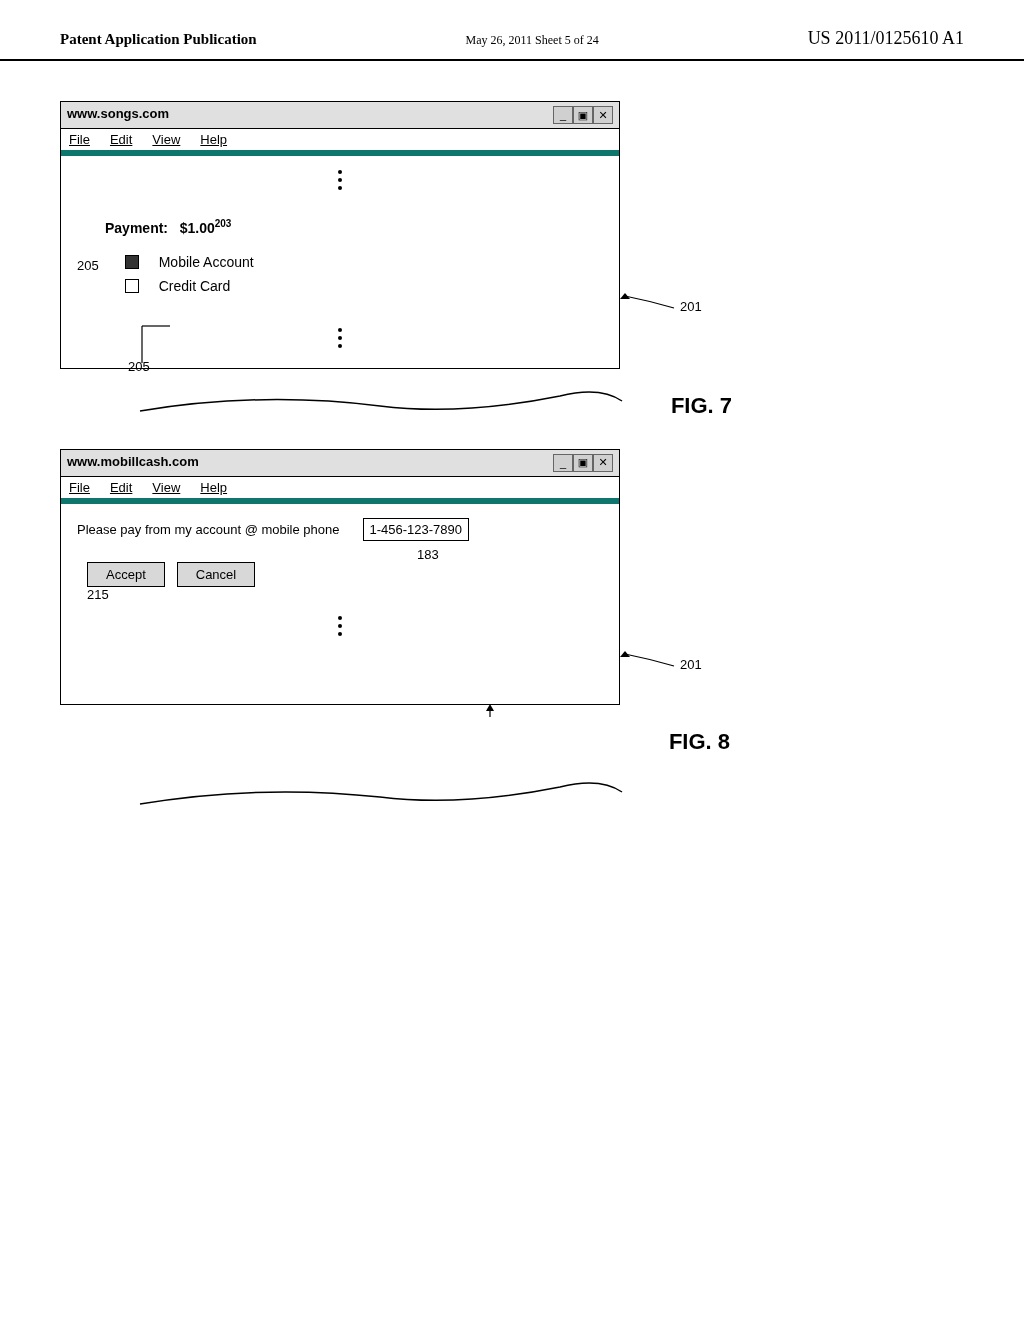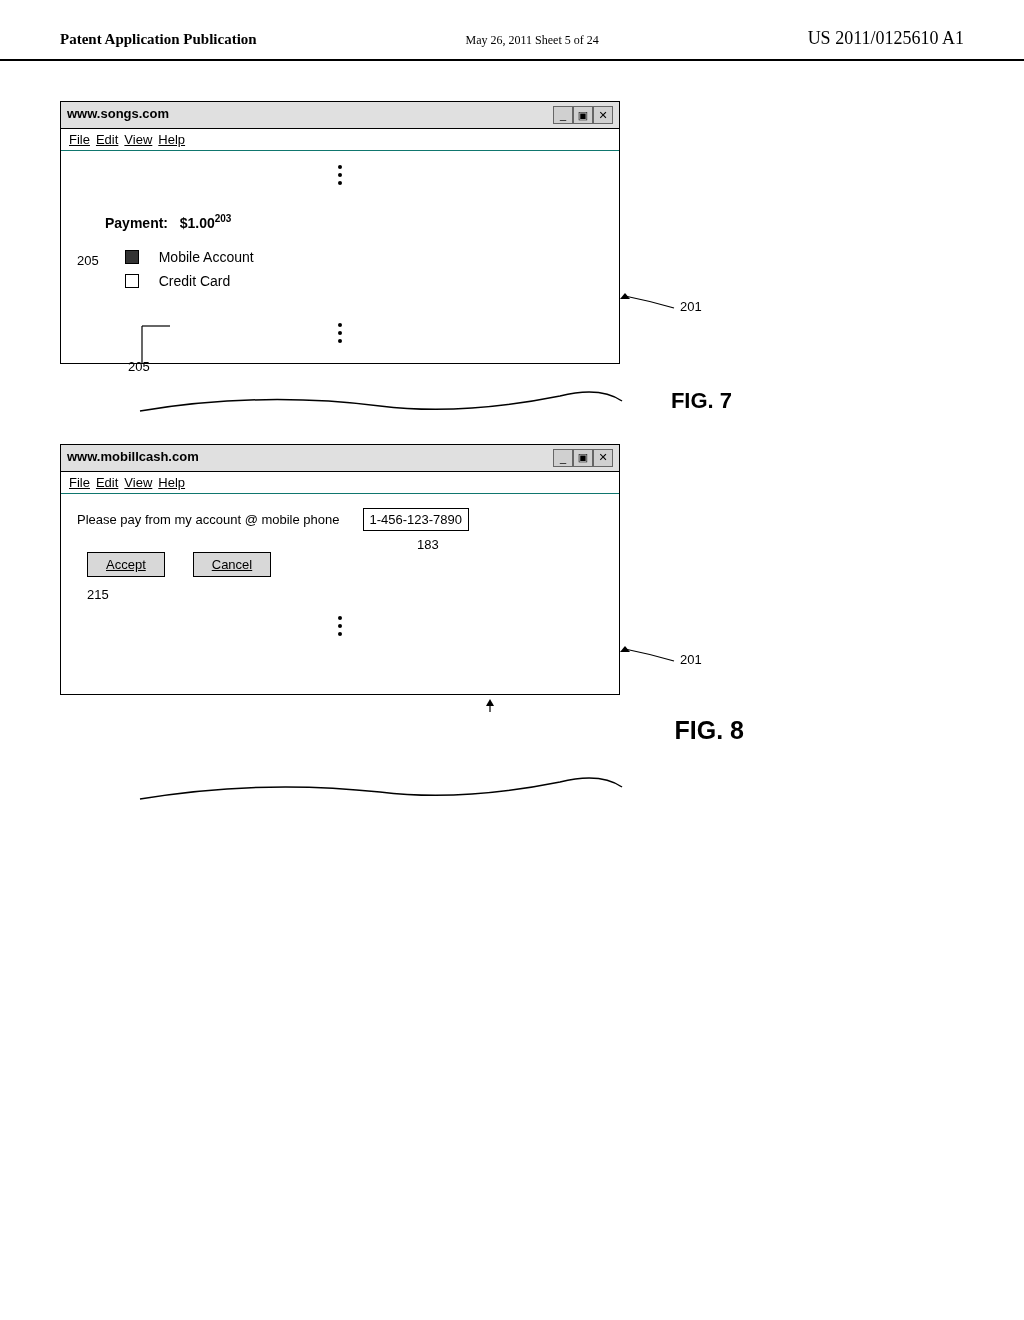--- a/index.html
+++ b/index.html
@@ -75,23 +75,23 @@
       align-items: center;
       justify-content: center;
       font-size: 11px;
       font-family: Arial, sans-serif;
       background: #d0d0d0;
       cursor: pointer;
     }
 
     .browser-menubar {
       display: flex;
-      gap: 6px;
+      gap: 20px;
       padding: 3px 8px;
-      border-bottom: 1px solid #0f766e;
+      border-bottom: 6px solid #0f766e;
       font-size: 13px;
       font-family: Arial, sans-serif;
     }
 
     .menu-item {
       text-decoration: underline;
       cursor: pointer;
     }
 
     .browser-body {
@@ -181,24 +181,22 @@
     .phone-input {
       border: 1.5px solid #000;
       padding: 3px 6px;
       font-size: 13px;
       font-family: Arial, sans-serif;
       background: #fff;
     }
 
     .button-row {
       display: flex;
-      gap: 28px;
-      margin-bottom: 10px;
+      gap: 12px;
       margin-left: 10px;
-      text-decoration: underline;
     }
 
     .win-button {
       border: 1.5px solid #000;
       padding: 4px 18px;
       font-size: 13px;
       font-family: Arial, sans-serif;
       background: #d8d8d8;
       cursor: pointer;
     }
@@ -374,19 +372,19 @@
         <text x="620" y="220" font-size="13" font-family="Arial">201</text>
         <path d="M 614 217 Q 590 210 565 205" stroke="#000" stroke-width="1.2" fill="none"></path>
         <polygon points="565,202 560,208 570,208" fill="#000"></polygon>
 
         <path d="M 430 268 L 430 258" stroke="#000" stroke-width="1.2" fill="none"></path>
         <polygon points="430,255 426,262 434,262" fill="#000"></polygon>
 
         <path d="M 80 355 Q 200 335 320 348 Q 400 358 500 338 Q 540 328 562 343" stroke="#000" stroke-width="1.5" fill="none"></path>
       </svg>
 
-      <div style="position:absolute; right: 16px; bottom: -50px; font-size:25px; font-weight:bold; font-family:Arial,sans-serif;">
+      <div style="position:absolute; right: 30px; bottom: -50px; font-size:22px; font-weight:bold; font-family:Arial,sans-serif;">
         <span>FIG. 8</span>
       </div>
     </div>
   </div>
 
 </div>
 
 </body></html>

